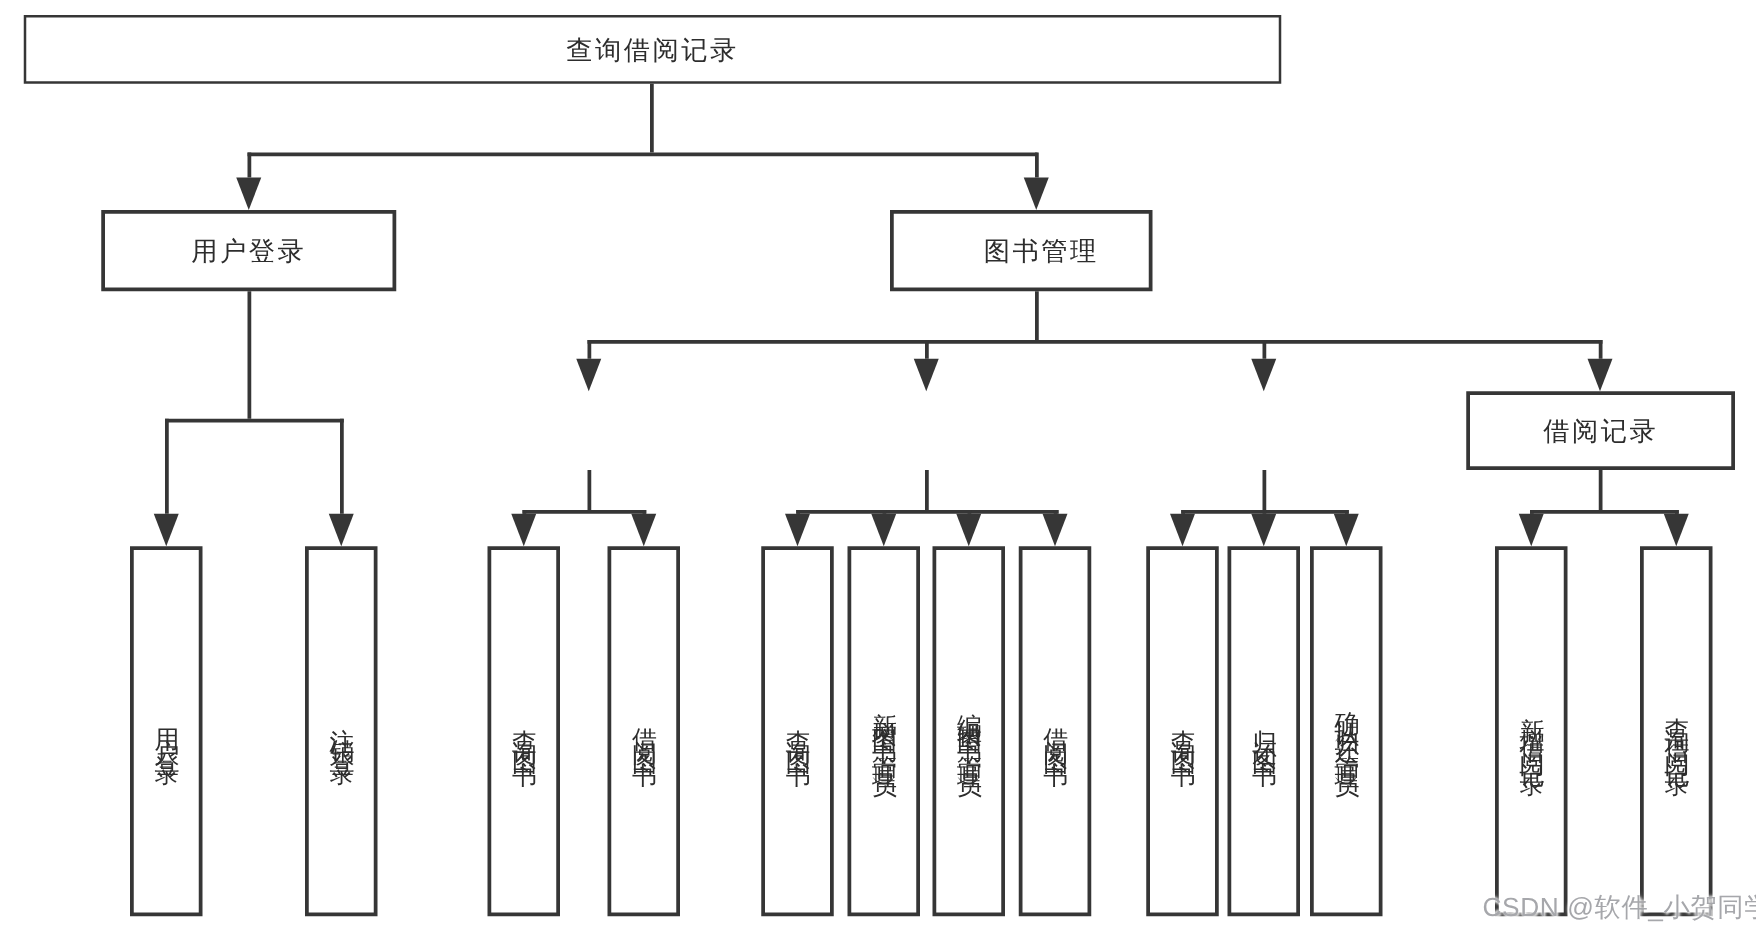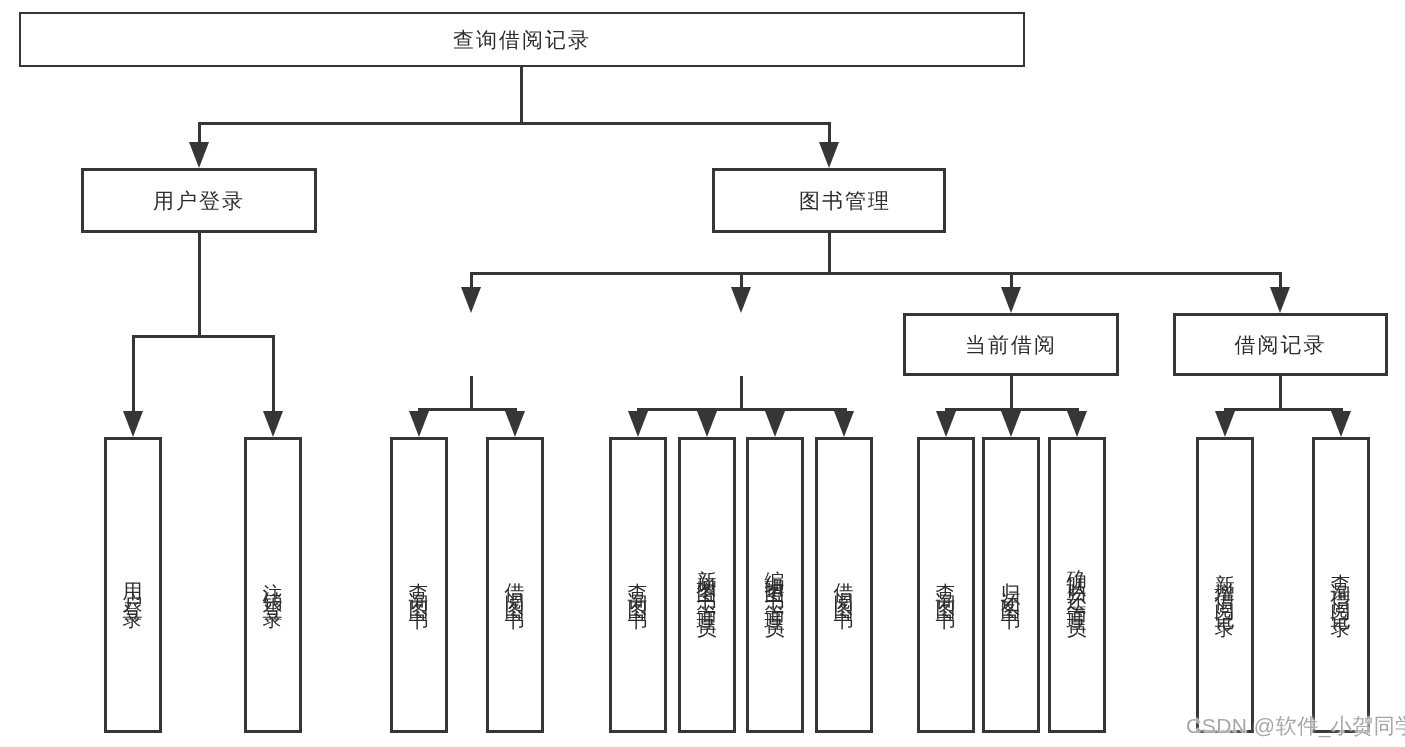--- a/index.html
+++ b/index.html
@@ -61,41 +61,40 @@
   <div class="nbox hbox root" style="left:19px; top:12px; width:1006px; height:55px;">查询借阅记录</div>
 
   <div class="vl" style="left:520px; top:67px; height:55px;"></div>
   <div class="hl" style="left:198px; top:122px; width:632px;"></div>
   <div class="vl" style="left:198px; top:122px; height:20px;"></div>
   <div class="tri" style="left:189px; top:142px;"></div>
   <div class="vl" style="left:828px; top:122px; height:20px;"></div>
   <div class="tri" style="left:819px; top:142px;"></div>
 
   <div class="nbox hbox" style="left:81px; top:168px; width:236px; height:65px;">用户登录</div>
-  <div class="nbox hbox" style="left:712px; top:168px; width:234px; height:65px;padding-left:32px;">图书管理</div>
+  <div class="nbox hbox" style="left:712px; top:168px; width:210px; height:65px;padding-left:32px;">图书管理</div>
 
   <div class="vl" style="left:198px; top:233px; height:102px;"></div>
   <div class="hl" style="left:132px; top:335px; width:143px;"></div>
   <div class="vl" style="left:132px; top:335px; height:76px;"></div>
   <div class="tri" style="left:123px; top:411px;"></div>
   <div class="vl" style="left:272px; top:335px; height:76px;"></div>
   <div class="tri" style="left:263px; top:411px;"></div>
 
   <div class="vl" style="left:828px; top:233px; height:39px;"></div>
   <div class="hl" style="left:470px; top:272px; width:812px;"></div>
   <div class="vl" style="left:470px; top:272px; height:15px;"></div>
   <div class="tri" style="left:461px; top:287px;"></div>
   <div class="vl" style="left:740px; top:272px; height:15px;"></div>
   <div class="tri" style="left:731px; top:287px;"></div>
   <div class="vl" style="left:1010px; top:272px; height:15px;"></div>
   <div class="tri" style="left:1001px; top:287px;"></div>
   <div class="vl" style="left:1279px; top:272px; height:15px;"></div>
   <div class="tri" style="left:1270px; top:287px;"></div>
 
-  <div class="nbox hbox" style="left:903px; top:313px; width:216px; height:63px;">当前借阅</div>
   <div class="nbox hbox" style="left:1173px; top:313px; width:215px; height:63px;">借阅记录</div>
 
   <div class="vl" style="left:470px; top:376px; height:32px;"></div>
   <div class="hl" style="left:418px; top:408px; width:99px;"></div>
   <div class="vl" style="left:418px; top:408px; height:3px;"></div>
   <div class="tri" style="left:409px; top:411px;"></div>
   <div class="vl" style="left:514px; top:408px; height:3px;"></div>
   <div class="tri" style="left:505px; top:411px;"></div>
 
   <div class="vl" style="left:740px; top:376px; height:32px;"></div>

